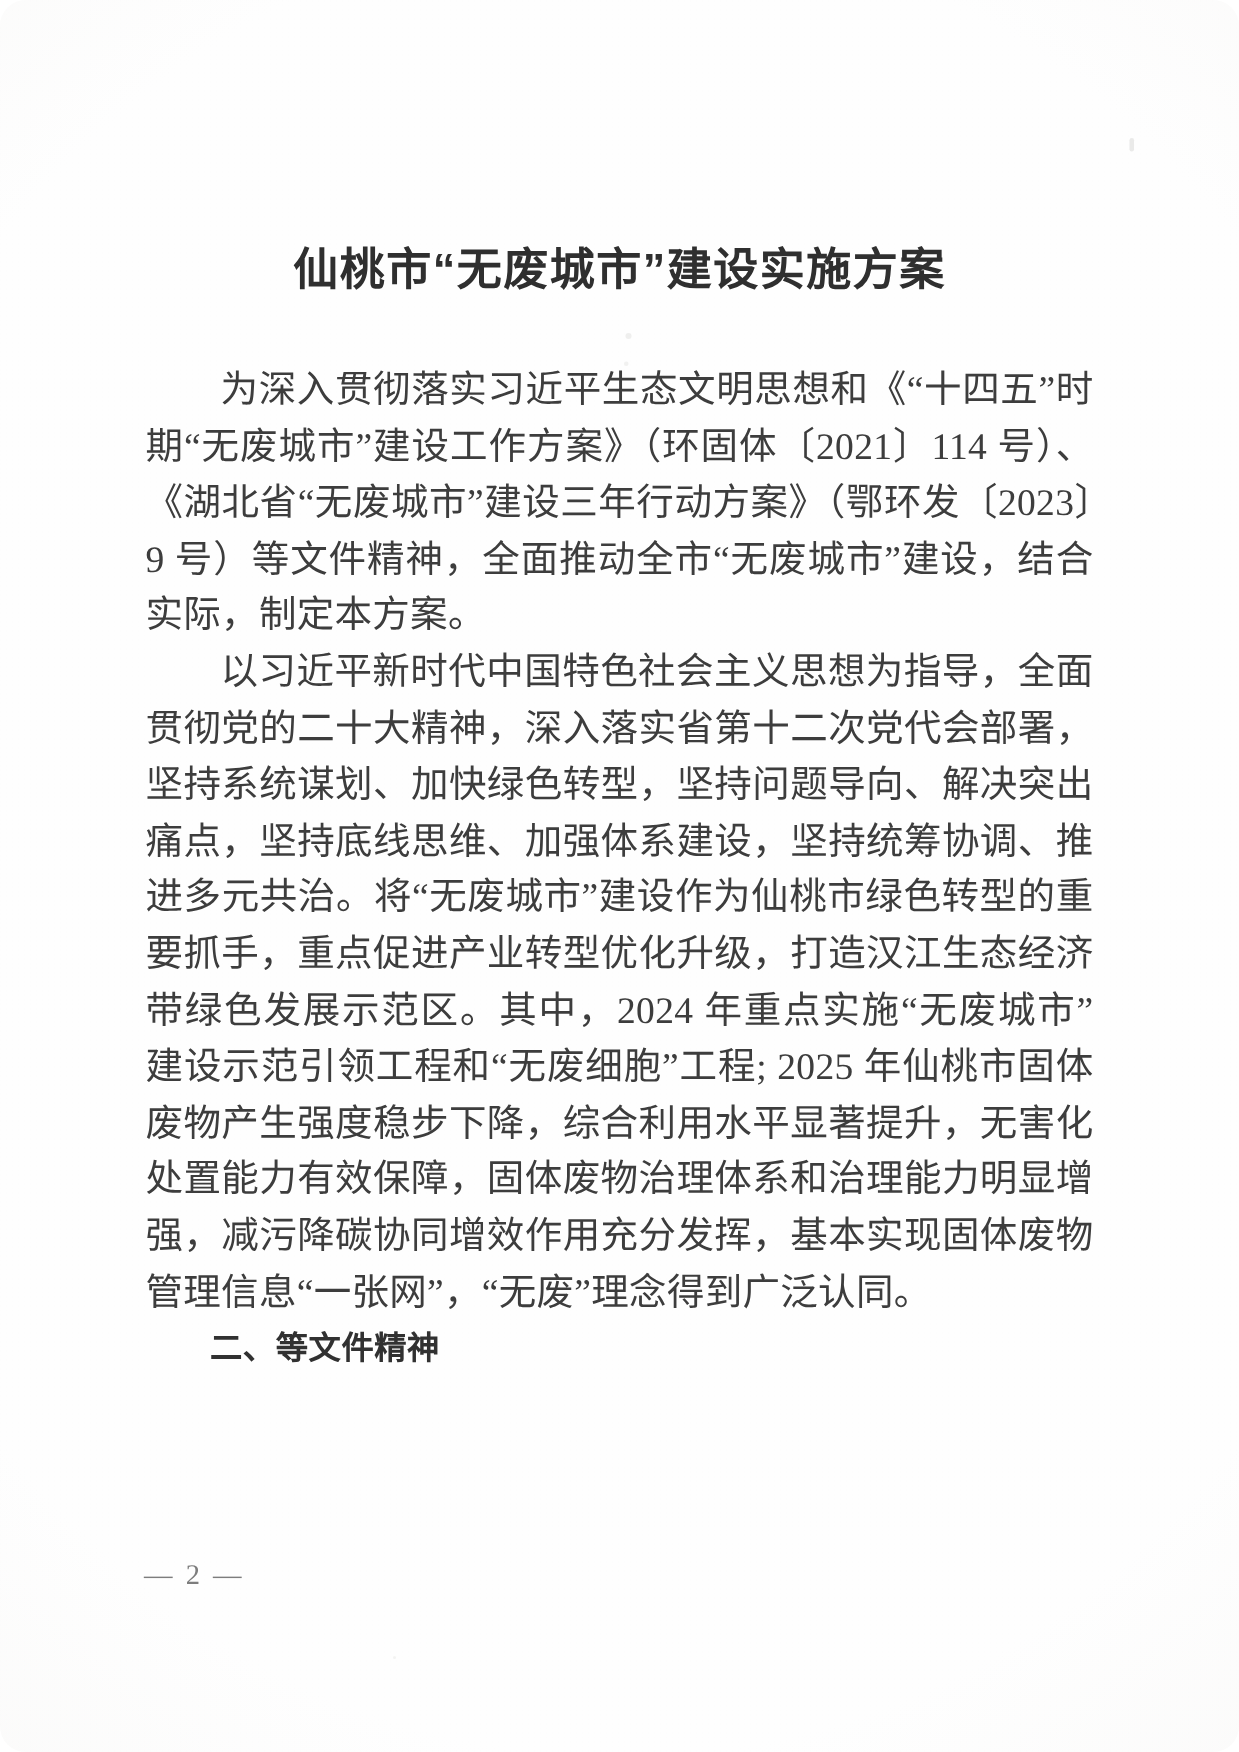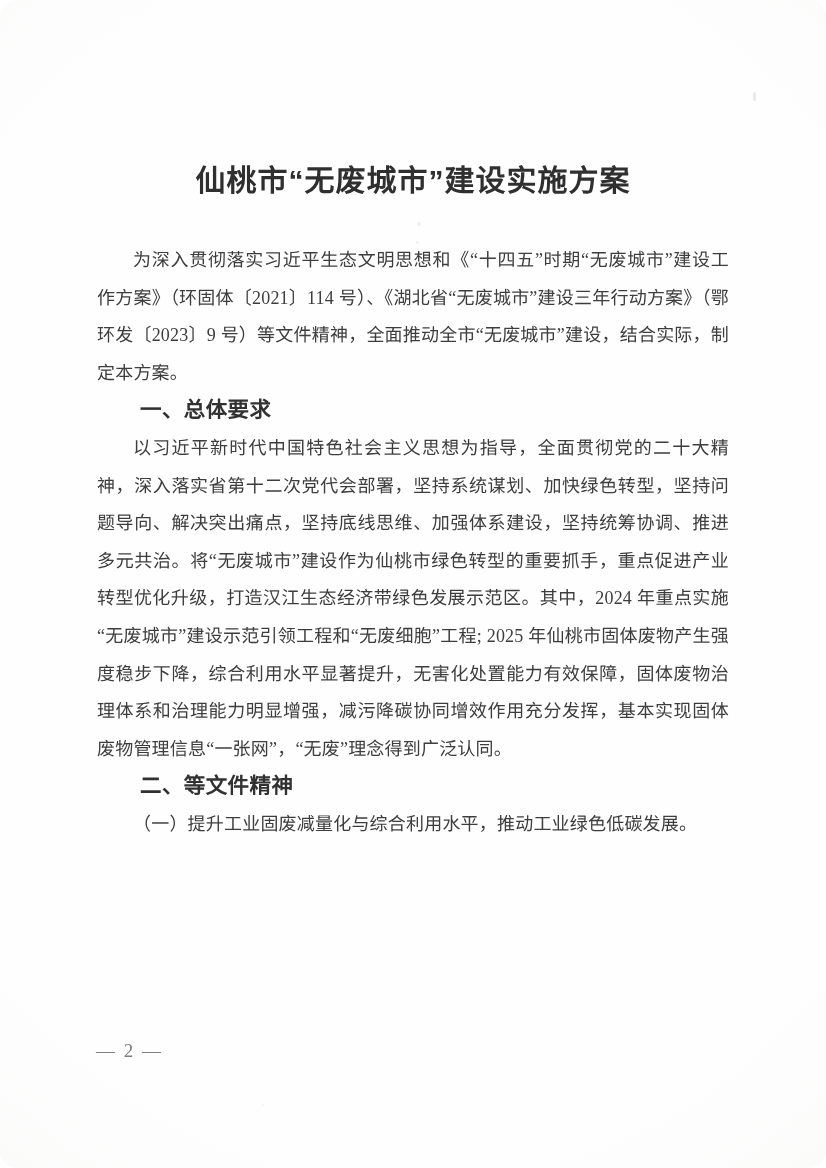--- a/index.html
+++ b/index.html
@@ -85,21 +85,21 @@
   }
 
   .body-block {
     margin: 0 auto;
     width: 632px;          
     padding-top: 40px;
   }
 
   p.para {
     margin: 0;
-    font-size: 18px;
+    font-size: 25px;
     line-height: 37.6px;
     letter-spacing: 0.2px;
     text-align: justify;
     text-justify: inter-ideograph;
     text-indent: 2em;
     color: #3d3d3d;
   }
 
   p.heading {
     margin: 0;
@@ -137,27 +137,25 @@
   <span class="speck s4"></span>
 
   <div class="content">
 
     <h1 class="doc-title">仙桃市“无废城市”建设实施方案</h1>
 
     <div class="body-block">
 
       <p class="para">为深入贯彻落实习近平生态文明思想和《“十四五”时期“无废城市”建设工作方案》（环固体〔2021〕114 号）、《湖北省“无废城市”建设三年行动方案》（鄂环发〔2023〕9 号）等文件精神，全面推动全市“无废城市”建设，结合实际，制定本方案。</p>
 
-      <p class="heading">一、总体要求</p>
 
       <p class="para">以习近平新时代中国特色社会主义思想为指导，全面贯彻党的二十大精神，深入落实省第十二次党代会部署，坚持系统谋划、加快绿色转型，坚持问题导向、解决突出痛点，坚持底线思维、加强体系建设，坚持统筹协调、推进多元共治。将“无废城市”建设作为仙桃市绿色转型的重要抓手，重点促进产业转型优化升级，打造汉江生态经济带绿色发展示范区。其中，2024 年重点实施“无废城市”建设示范引领工程和“无废细胞”工程; 2025 年仙桃市固体废物产生强度稳步下降，综合利用水平显著提升，无害化处置能力有效保障，固体废物治理体系和治理能力明显增强，减污降碳协同增效作用充分发挥，基本实现固体废物管理信息“一张网”，“无废”理念得到广泛认同。</p>
 
       <p class="heading">二、等文件精神</p>
 
-      <p class="para">（一）提升工业固废减量化与综合利用水平，推动工业绿色低碳发展。</p>
 
 
     </div>
   </div>
 
   <div class="page-number">— 2 —</div>
 
 </div>
 
 </body></html>

